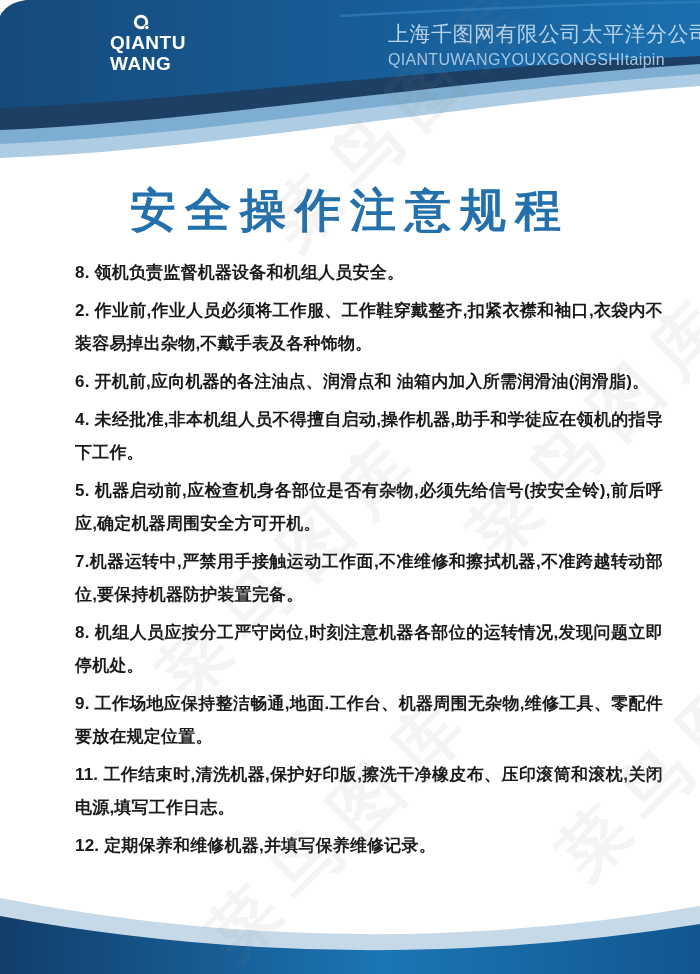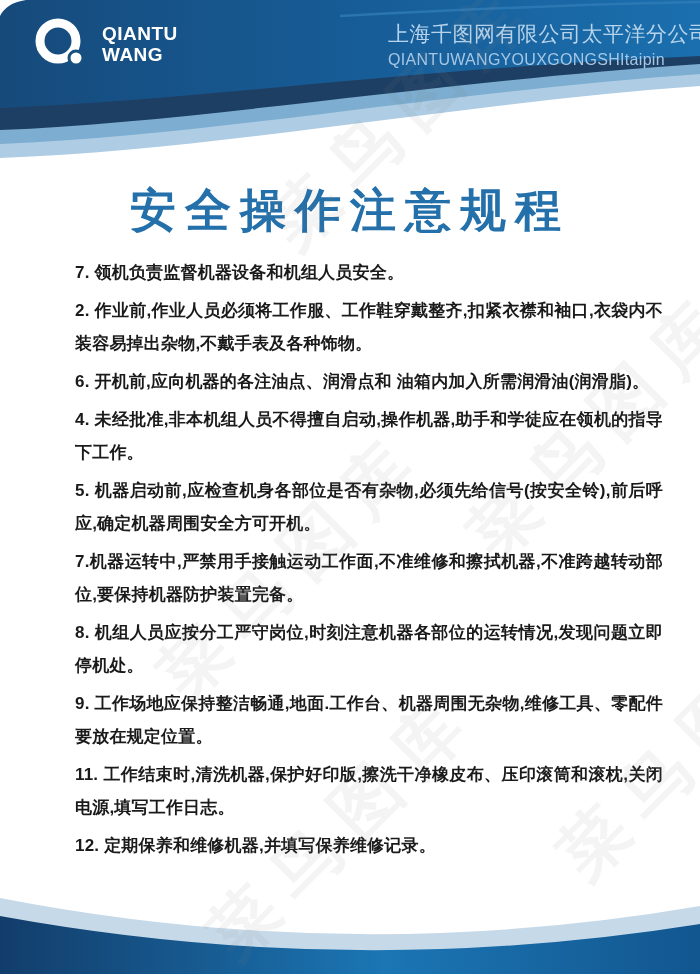--- a/index.html
+++ b/index.html
@@ -15,21 +15,21 @@
   .top-deco {
     position: absolute; top: 0; left: 0;
     width: 700px; height: 170px;
     pointer-events: none;
   }
 
   
   .logo-wrap {
     position: absolute; top: 14px; left: 32px;
     width: 220px; height: 60px;
-    display: flex; align-items: center;
+    display: flex; align-items: center; flex-direction: column;
   }
   .logo-mark { width: 58px; height: 56px; }
   .logo-text {
     margin-left: 12px;
     color: #ffffff;
     font-weight: bold;
     font-size: 19px;
     line-height: 21px;
     letter-spacing: 0.5px;
   }
@@ -142,21 +142,21 @@
 </div>
 
 <div class="company-wrap">
   <div class="company-cn">上海千图网有限公司太平洋分公司</div>
   <div class="company-py">QIANTUWANGYOUXGONGSHItaipin</div>
 </div>
 
 <div class="page-title">安全操作注意规程</div>
 
 <div class="rules">
-  <p>7. 领机负责监督机器设备和机组人员安全。</p>
+  <p>8. 领机负责监督机器设备和机组人员安全。</p>
   <p>2. 作业前,作业人员必须将工作服、工作鞋穿戴整齐,扣紧衣襟和袖口,衣袋内不装容易掉出杂物,不戴手表及各种饰物。</p>
   <p>6. 开机前,应向机器的各注油点、润滑点和 油箱内加入所需润滑油(润滑脂)。</p>
   <p>4. 未经批准,非本机组人员不得擅自启动,操作机器,助手和学徒应在领机的指导下工作。</p>
   <p>5. 机器启动前,应检查机身各部位是否有杂物,必须先给信号(按安全铃),前后呼应,确定机器周围安全方可开机。</p>
   <p>7.机器运转中,严禁用手接触运动工作面,不准维修和擦拭机器,不准跨越转动部位,要保持机器防护装置完备。</p>
   <p>8. 机组人员应按分工严守岗位,时刻注意机器各部位的运转情况,发现问题立即停机处。</p>
   <p>9. 工作场地应保持整洁畅通,地面.工作台、机器周围无杂物,维修工具、零配件要放在规定位置。</p>
   <p>11. 工作结束时,清洗机器,保护好印版,擦洗干净橡皮布、压印滚筒和滚枕,关闭电源,填写工作日志。</p>
   <p>12. 定期保养和维修机器,并填写保养维修记录。</p>
 </div>

